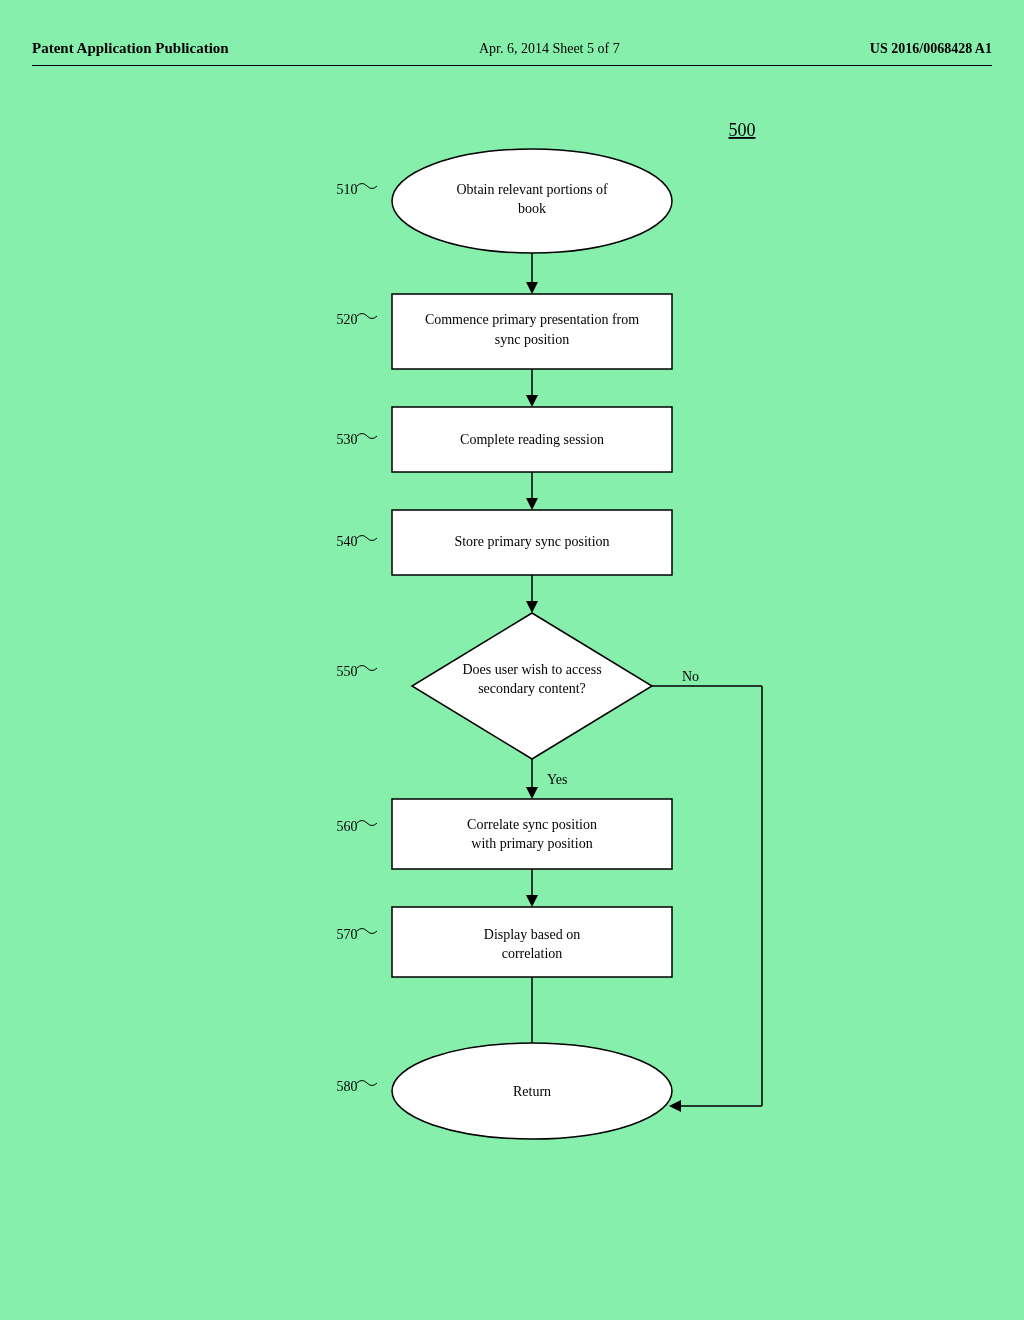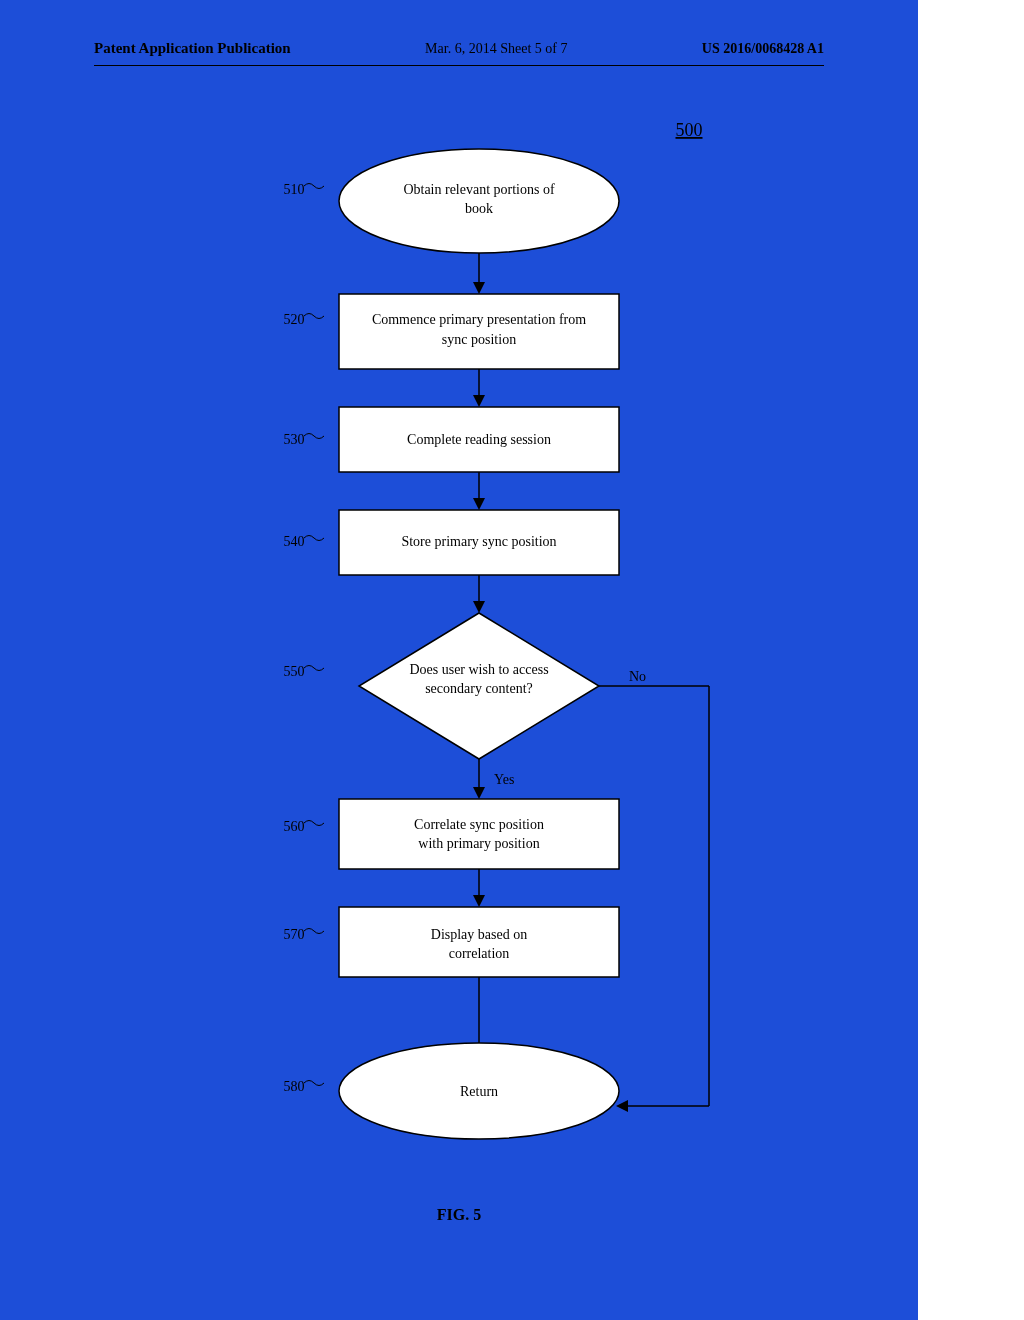--- a/index.html
+++ b/index.html
@@ -6,25 +6,25 @@
     body {
       background: #fff;
       font-family: 'Times New Roman', Times, serif;
       width: 1024px;
       min-height: 1320px;
       position: relative;
       overflow-x: hidden;
     }
 
     .page {
-      width: 918px;
+      width: 1024px;
       min-height: 1320px;
-      background: #1d4ed8;
+      background: #86efac;
       position: relative;
-      padding: 40px 94px;
+      padding: 40px 32px;
     }
 
     
     .header {
       display: flex;
       justify-content: space-between;
       align-items: center;
       border-bottom: 1px solid #000;
       padding-bottom: 8px;
       margin-bottom: 30px;
@@ -63,21 +63,21 @@
       margin-top: 10px;
     }
   </style>
 </head>
 <body>
 
 <div class="page">
 
   <div class="header">
     <span class="header-left">Patent Application Publication</span>
-    <span class="header-center">Mar. 6, 2014   Sheet 5 of 7</span>
+    <span class="header-center">Apr. 6, 2014   Sheet 5 of 7</span>
     <span class="header-right">US 2016/0068428 A1</span>
   </div>
 
   <div class="diagram">
 
     <svg class="flowchart" viewBox="0 0 700 1100" xmlns="http://www.w3.org/2000/svg">
 
       <text x="580" y="40" font-family="Times New Roman" font-size="18" text-anchor="middle">
         <tspan text-decoration="underline">500</tspan>
       </text>
@@ -157,17 +157,16 @@
       <line x1="370" y1="881" x2="370" y2="958" stroke="black" stroke-width="1.5"></line>
       <polygon points="370,961 364,949 376,949" fill="black"></polygon>
 
       <ellipse cx="370" cy="995" rx="140" ry="48" fill="white" stroke="black" stroke-width="1.5"></ellipse>
       <text x="185" y="995" font-family="Times New Roman" font-size="14" text-anchor="middle">580</text>
       <path d="M195,987 Q200,982 205,987 Q210,992 215,987" fill="none" stroke="black" stroke-width="1"></path>
       <text x="370" y="1000" font-family="Times New Roman" font-size="14" text-anchor="middle">Return</text>
 
     </svg>
 
-    <div class="fig-label">FIG. 5</div>
 
   </div>
 
 </div>
 
 </body></html>

